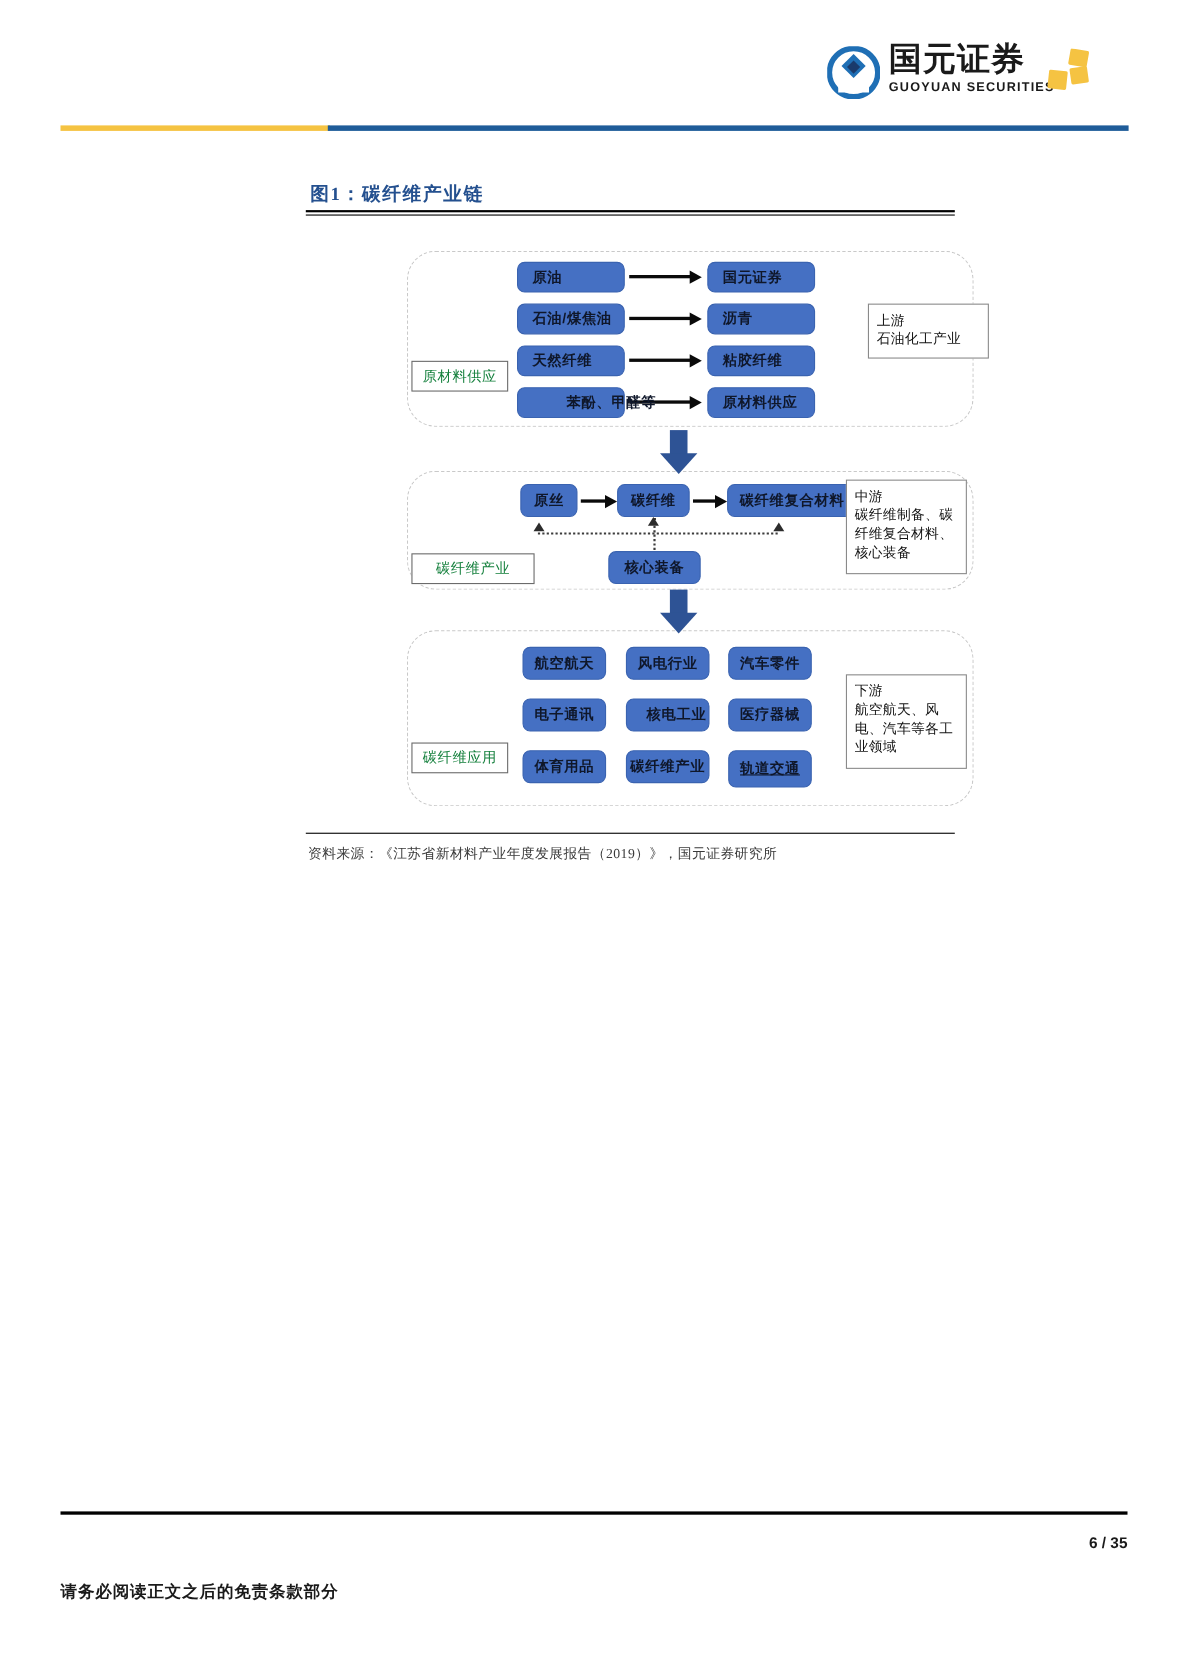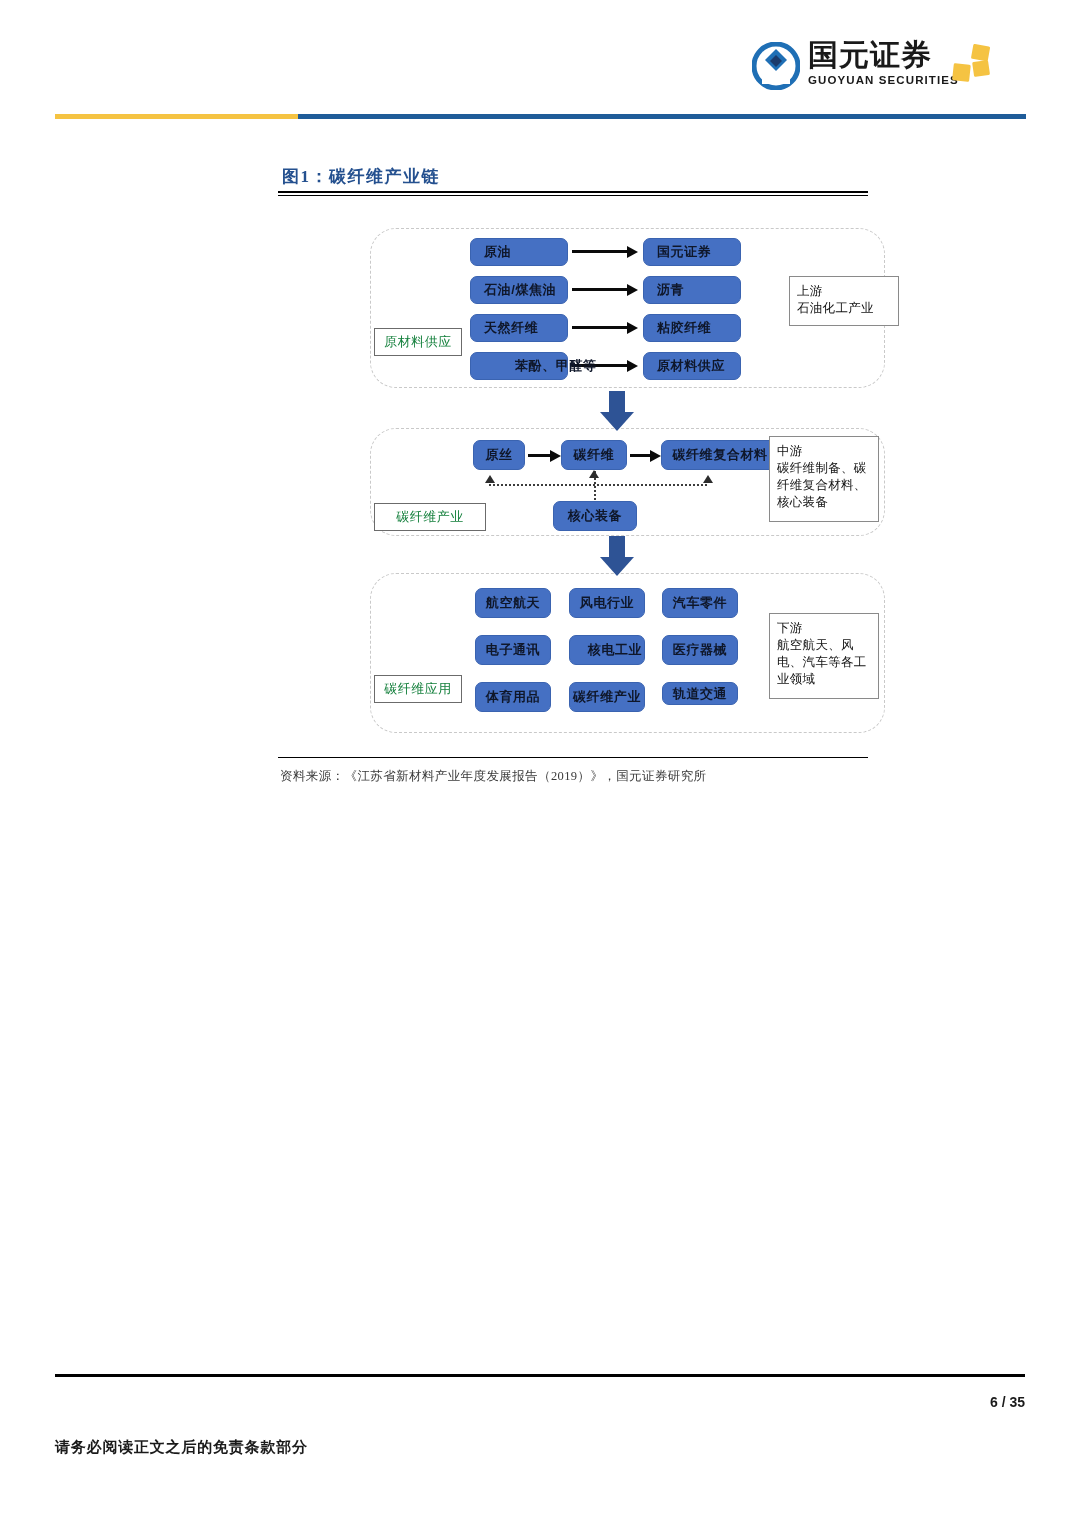--- a/index.html
+++ b/index.html
@@ -378,21 +378,21 @@
   <div class="bbox" style="left:110px; top:360px; width:76px; height:30px;">航空航天</div>
   <div class="bbox" style="left:204px; top:360px; width:76px; height:30px;">风电行业</div>
   <div class="bbox" style="left:297px; top:360px; width:76px; height:30px;">汽车零件</div>
 
   <div class="bbox" style="left:110px; top:407px; width:76px; height:30px;">电子通讯</div>
   <div class="bbox" style="left:204px; top:407px; width:76px; height:30px;padding-left:16px;">核电工业</div>
   <div class="bbox" style="left:297px; top:407px; width:76px; height:30px;">医疗器械</div>
 
   <div class="bbox" style="left:110px; top:454px; width:76px; height:30px;">体育用品</div>
   <div class="bbox" style="left:204px; top:454px; width:76px; height:30px;">碳纤维产业</div>
-  <div class="bbox" style="left:297px; top:454px; width:76px; height:23px;">轨道交通</div>
+  <div class="bbox" style="left:297px; top:454px; width:76px; height:34px;text-decoration:underline;">轨道交通</div>
 
   <div class="info-box" style="left:404px; top:385px; width:110px; height:86px;">
     <div>下游</div>
     <div>航空航天、风</div>
     <div>电、汽车等各工</div>
     <div>业领域</div>
   </div>
 
 </div>
 

